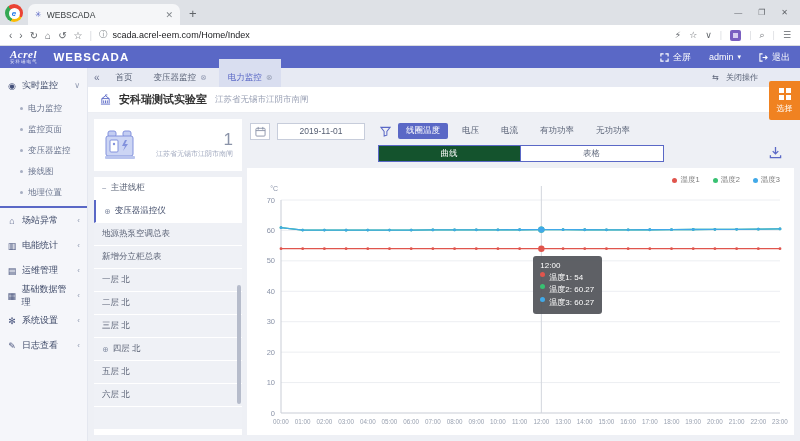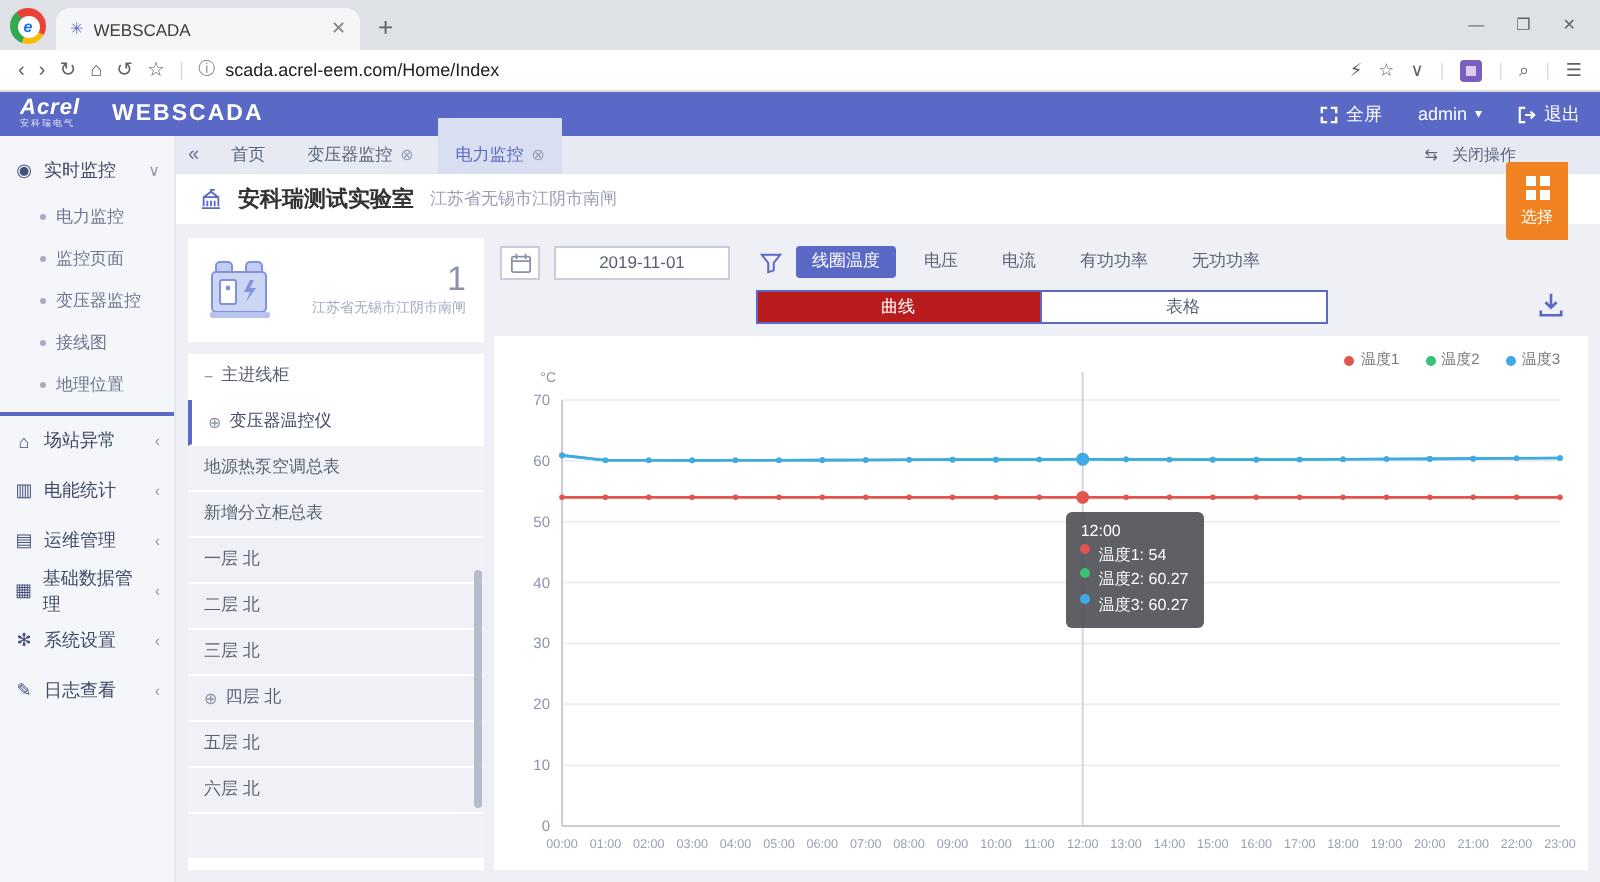--- a/index.html
+++ b/index.html
@@ -23,21 +23,21 @@
   .url-zone { flex:1; display:flex; align-items:center; gap:5px; }
   .url-zone .info { font-size:8.5px; color:#80868b; }
   .url-txt { font-size:9px; color:#202124; }
   .ext-ic { width:11px; height:11px; border-radius:2px; background:#7a5fc0; display:inline-block; position:relative; }
   .ext-ic:after { content:""; position:absolute; inset:3px; background:#d8cff0; }
   .ab-right { display:flex; align-items:center; gap:8px; font-size:9px; color:#5f6368; }
   .vbar { color:#dadce0; }
 
   
   .appheader { height:22px; background:#5a68c6; display:flex; align-items:center; padding:0 10px; color:#fff; }
-  .brand-logo { display:flex; flex-direction:column; line-height:1; }
+  .brand-logo { display:flex; flex-direction:column; line-height:1;font-family:Liberation Serif, serif; }
   .brand-name { font-style:italic; font-weight:bold; font-size:11px; letter-spacing:.5px; }
   .brand-sub { font-size:4.5px; letter-spacing:1px; opacity:.85; }
   .app-name { margin-left:16px; font-weight:bold; font-size:11.5px; letter-spacing:1px; }
   .header-right { margin-left:auto; display:flex; align-items:center; gap:18px; font-size:9px; }
   .hr-item { display:flex; align-items:center; gap:4px; cursor:pointer; }
   .caret { font-size:7px; }
 
   
   .workspace { height:373px; display:flex; }
   .sidebar { width:88px; background:#f5f6fa; border-right:1px solid #e4e7ef; padding-top:5px; flex-shrink:0; }
@@ -53,21 +53,21 @@
   .collapse-ic { color:#6b7390; font-size:10px; margin-right:4px; }
   .dtab { height:37px; display:flex; align-items:center; gap:4px; padding:0 9px; font-size:8.5px; color:#5b6478; cursor:pointer; }
   .dtab.active { background:#d9def0; color:#5a68c6; }
   .dtab .x { color:#9aa2b8; font-size:8px; }
   .dt-right { margin-left:auto; display:flex; align-items:center; gap:7px; padding-right:36px; color:#5b6478; font-size:8px; }
 
   .title-row { height:26px; background:#fff; border-bottom:1px solid #eceef3; display:flex; align-items:center; gap:8px; padding:0 12px; }
   .title-name { font-size:11px; font-weight:bold; color:#333; }
   .title-loc { font-size:8.5px; color:#9aa1b5; }
 
-  .select-btn { position:absolute; right:16px; top:13px; width:31px; height:39px; background:#f08221; color:#fff;
+  .select-btn { position:absolute; right:0; top:13px; width:31px; height:39px; background:#f08221; color:#fff;
     display:flex; flex-direction:column; align-items:center; justify-content:center; gap:3px; border-radius:2px 0 0 2px; z-index:6; cursor:pointer; }
   .sq-grid { display:grid; grid-template-columns:5px 5px; gap:2px; }
   .sq-grid i { width:5px; height:5px; background:#fff; }
   .select-btn span { font-size:8px; }
 
   .body-row { flex:1; display:flex; gap:5px; padding:6px; min-height:0; }
   .left-panel { width:148px; display:flex; flex-direction:column; gap:6px; min-height:0; flex-shrink:0; }
   .station-card { background:#fff; height:52px; flex-shrink:0; display:flex; align-items:center; padding:6px 9px; gap:6px; }
   .card-right { flex:1; text-align:right; }
   .card-count { font-size:17px; color:#8a93a8; line-height:1.1; }
@@ -84,21 +84,21 @@
   .controls-row { height:24px; display:flex; align-items:center; gap:7px; padding:0 3px; flex-shrink:0; }
   .cal-btn { width:20px; height:17px; border:1px solid #c7cddb; background:#fff; display:flex; align-items:center; justify-content:center; }
   .date-input { width:88px; height:17px; border:1px solid #c7cddb; background:#fff; text-align:center; font-size:8.5px; color:#555e72; line-height:15px; }
   .funnel-wrap { margin-left:8px; display:flex; align-items:center; }
   .param-btn { padding:2px 8px; font-size:8.5px; color:#5b6478; border-radius:2px; cursor:pointer; }
   .param-btn.active { background:#5a68c6; color:#fff; }
 
   .toggle-row { height:21px; display:flex; align-items:center; justify-content:center; position:relative; flex-shrink:0; }
   .tg-btn { width:143px; height:17px; line-height:15px; text-align:center; font-size:8.5px; border:1px solid #5a68c6; background:#fff; color:#5b6478; cursor:pointer; }
   .tg-btn + .tg-btn { border-left:none; }
-  .tg-btn.active { background:#b91c1c; color:#fff; }
+  .tg-btn.active { background:#14532d; color:#fff; }
   .download-ic { position:absolute; right:12px; top:3px; cursor:pointer; }
 
   .chart-card { flex:1; background:#fff; margin-top:4px; position:relative; min-height:0; }
   .legend { position:absolute; top:7px; right:14px; display:flex; gap:13px; font-size:7.5px; color:#777; z-index:3; }
   .legend .li { display:flex; align-items:center; gap:3px; cursor:pointer; }
   .legend i { width:5px; height:5px; border-radius:50%; display:inline-block; }
   #chart-svg { position:absolute; inset:0; width:100%; height:100%; }
   .tooltip { position:absolute; background:rgba(80,82,88,.92); color:#fff; border-radius:3px; padding:4px 8px 5px 7px; font-size:8px; line-height:1.55; z-index:4; white-space:nowrap; }
   .tooltip .trow { display:flex; align-items:flex-start; gap:4px; }
   .tooltip i { width:5px; height:5px; border-radius:50%; display:inline-block; }

